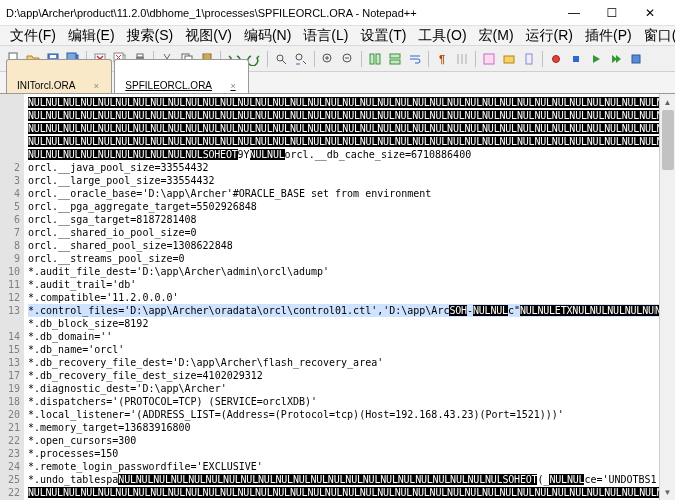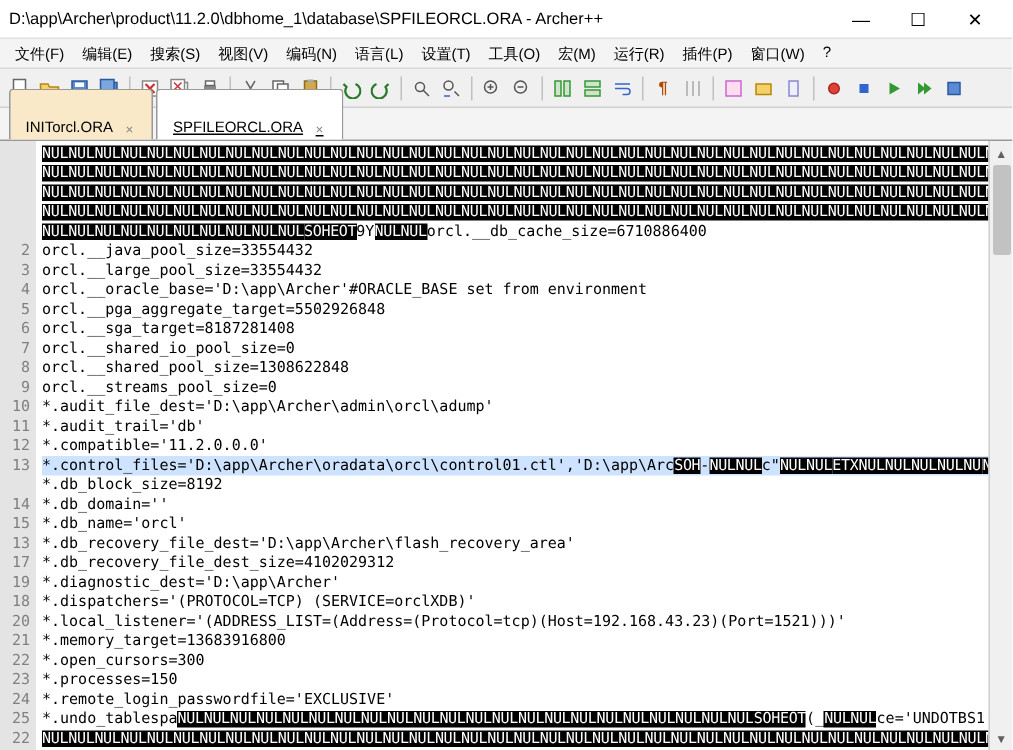--- a/index.html
+++ b/index.html
@@ -3,50 +3,50 @@
 <meta charset="utf-8">
 <style>
   * { margin: 0; padding: 0; box-sizing: border-box; }
   html, body { width: 675px; height: 500px; font-family: "Segoe UI", Tahoma, sans-serif; font-size: 11px; overflow: hidden; background: #fff; }
   .titlebar { height: 26px; background: #fff; display: flex; align-items: center; padding: 0 6px; border-bottom: 1px solid #e0e0e0; }
   .title-text { flex: 1; font-size: 11px; color: #000; white-space: nowrap; overflow: hidden; }
   .win-controls { display: flex; gap: 0; }
   .win-btn { width: 38px; height: 22px; display: flex; align-items: center; justify-content: center; font-size: 12px; color: #000; cursor: default; }
 
   .menubar { height: 20px; background: #f4f4f4; display: flex; align-items: center; padding: 0 4px; gap: 0; border-bottom: 1px solid #d9d9d9; }
-  .menu-item { padding: 2px 6px; font-size: 10px; color: #000; cursor: default; white-space: nowrap; text-align: right; }
+  .menu-item { padding: 2px 6px; font-size: 14px; color: #000; cursor: default; white-space: nowrap; text-align: right; }
 
   .toolbar { height: 26px; background: #f0f0f0; display: flex; align-items: center; padding: 2px 4px; gap: 2px; border-bottom: 1px solid #d0d0d0; flex-wrap: nowrap; overflow: hidden; }
   .tool-btn { width: 18px; height: 18px; display: flex; align-items: center; justify-content: center; border: 1px solid transparent; font-size: 11px; cursor: default; }
   .tool-sep { width: 1px; height: 16px; background: #c0c0c0; margin: 0 2px; }
   .tool-btn svg { width: 14px; height: 14px; }
   .red-dot { width: 8px; height: 8px; background: #d43; border-radius: 50%; border: 1px solid #a22; }
 
   .tabbar { height: 22px; background: #f4f4f4; display: flex; align-items: flex-end; padding: 0 6px; border-bottom: 1px solid #999; }
-  .tab { padding: 20px 10px 2px; background: #f9e9c8; border: 1px solid #999; border-bottom: none; border-radius: 3px 3px 0 0; margin-right: 2px; font-size: 10px; display: flex; align-items: flex-end; gap: 6px; cursor: default; }
+  .tab { padding: 20px 10px 2px; background: #f9e9c8; border: 1px solid #999; border-bottom: none; border-radius: 3px 3px 0 0; margin-right: 2px; font-size: 10px; display: flex; align-items: flex-end; gap: 16px; cursor: default; }
   .tab.active { background: #fff; text-decoration: underline; }
   .tab-x { width: 10px; height: 10px; display: flex; align-items: center; justify-content: center; font-size: 9px; color: #888; }
 
   .editor-wrap { height: 406px; display: flex; overflow: hidden; background: #fff; }
   .gutter { width: 24px; background: #e4e4e4; text-align: right; padding-right: 4px; font-family: Consolas, monospace; font-size: 10px; color: #808080; line-height: 13px; padding-top: 2px; flex-shrink: 0; }
   .gutter div { height: 13px; }
   .editor { flex: 1; font-family: Consolas, monospace; font-size: 10px; line-height: 13px; padding: 2px 4px; white-space: nowrap; overflow: hidden; color: #000; }
   .editor .row { height: 13px; }
   .nul { background: #000; color: #fff; padding: 0 0px; letter-spacing: -0.2px; }
   .hl { background: #cde3ff; display: inline-block; width: 100%; }
   .scrollbar-v { width: 16px; background: #f0f0f0; border-left: 1px solid #d0d0d0; display: flex; flex-direction: column; justify-content: space-between; align-items: center; padding: 2px 0; }
   .scroll-arrow { width: 12px; height: 12px; display: flex; align-items: center; justify-content: center; font-size: 8px; color: #606060; }
   .scroll-thumb { width: 12px; flex: 0 0 60px; background: #c2c2c2; border-radius: 2px; margin: 2px 0; }
   .scroll-track { flex: 1; }
 </style>
 </head>
 <body>
 
 <div class="titlebar">
-  <span class="title-text">D:\app\Archer\product\11.2.0\dbhome_1\database\SPFILEORCL.ORA - Archer++</span>
+  <span class="title-text">D:\app\Archer\product\11.2.0\dbhome_1\processes\SPFILEORCL.ORA - Notepad++</span>
   <div class="win-controls">
     <div class="win-btn">—</div>
     <div class="win-btn">☐</div>
     <div class="win-btn close">✕</div>
   </div>
 </div>
 
 <div class="menubar">
   <span class="menu-item">文件(F)</span>
   <span class="menu-item">编辑(E)</span>

